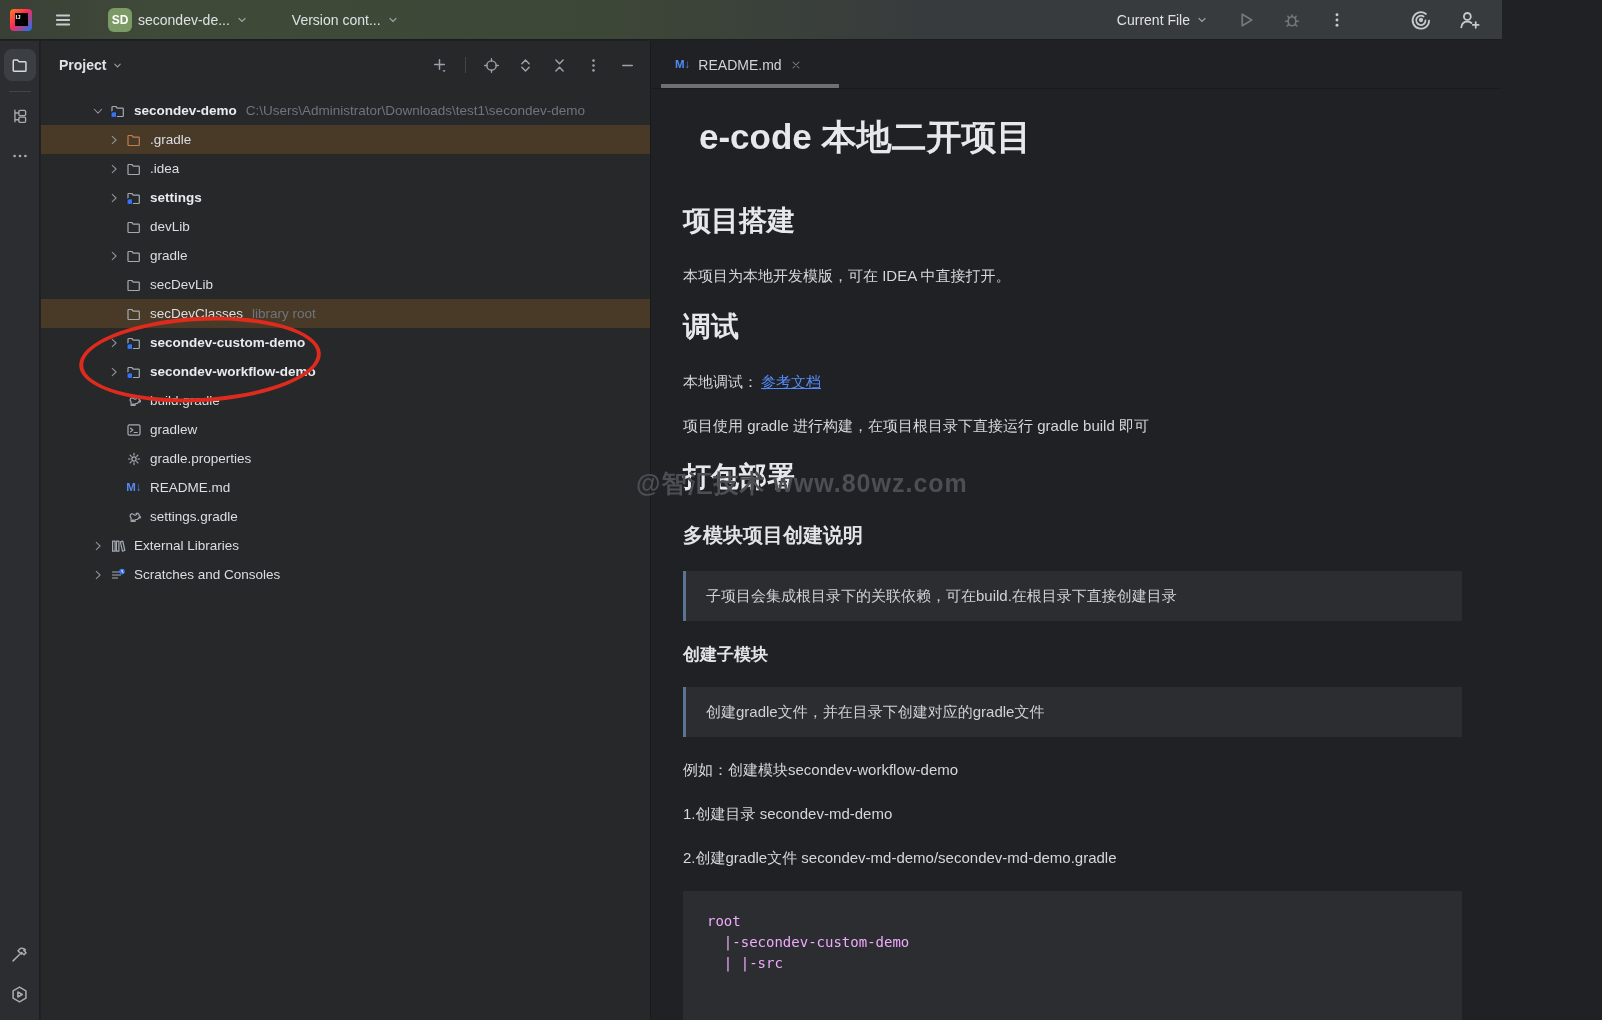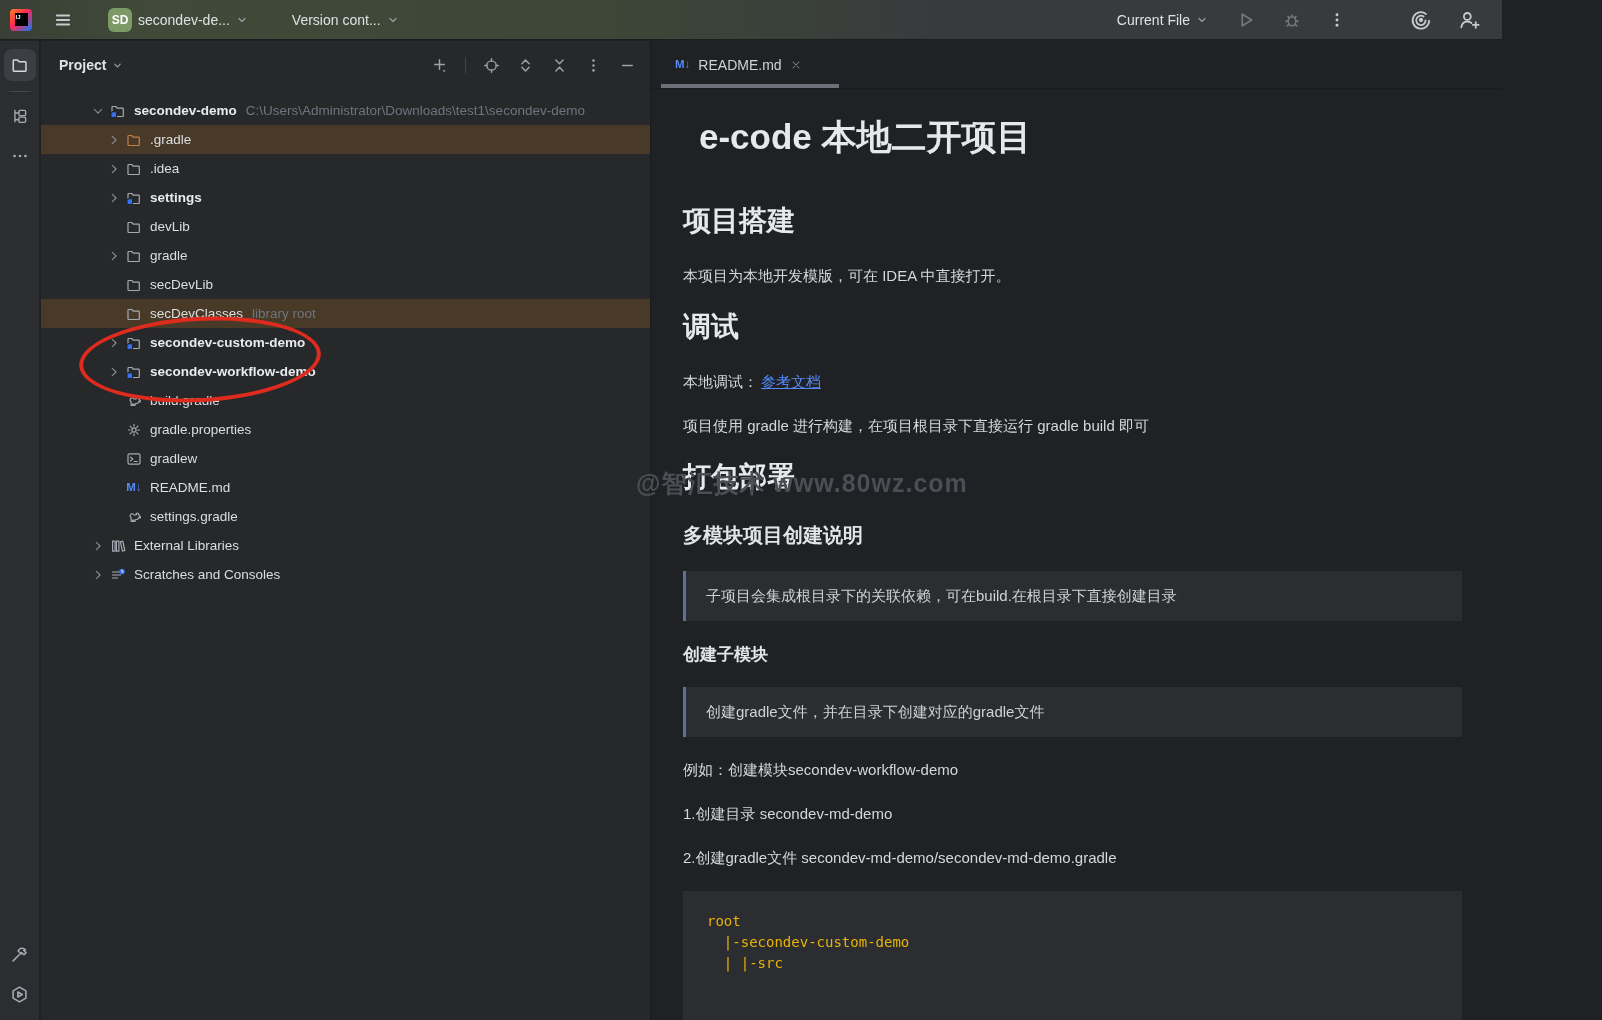--- a/index.html
+++ b/index.html
@@ -71,21 +71,21 @@
   .md { position:absolute; top:48px; left:0; right:0; bottom:0; padding:12px 40px 0 32px; overflow:hidden; }
   .md h1 { font-size:35px; line-height:44px; font-weight:bold; margin:14px 16px 44px; color:#e6e8ec; }
   .md h2 { font-size:28px; line-height:36px; font-weight:bold; margin:20px 0 26px; color:#e6e8ec; }
   .md h3 { font-size:20px; line-height:28px; font-weight:bold; margin:18px 0 22px; color:#e2e4e8; }
   .md h4 { font-size:17px; line-height:24px; font-weight:bold; margin:16px 0 20px; color:#e2e4e8; }
   .md p  { font-size:15px; line-height:22px; margin:0 0 22px; color:#d4d7db; }
   .md a  { color:#548af7; text-decoration:underline; margin-left:3px; }
   .md blockquote { background:#2b2d30; border-left:3px solid #5a7494; padding:14px 20px;
     margin:0 0 22px; font-size:15px; line-height:22px; color:#cfd2d6; }
   .md pre { background:#2b2d30; padding:20px 24px 46px; margin:0; font-family:"DejaVu Sans Mono", monospace;
-    font-size:14px; line-height:21px; color:#eab308; }
+    font-size:14px; line-height:21px; color:#f0abfc; }
 
   
   .watermark { position:absolute; left:636px; top:467px; font-size:25px; font-weight:bold;
     color:#4b4f55; letter-spacing:1px; pointer-events:none; white-space:nowrap; z-index:50; }
   .red-ellipse { position:absolute; left:79px; top:317px; width:242px; height:85px;
     border:4px solid #dd2b1e; border-radius:50%; transform:rotate(-3deg); z-index:40; pointer-events:none; }
 </style>
 </head>
 <body>
 
@@ -398,35 +398,35 @@
             <svg width="16" height="16" viewBox="0 0 16 16" fill="none" stroke="currentColor" stroke-width="1.2" stroke-linecap="round" stroke-linejoin="round">
               <path d="M13 5.2c-.6-1-1.9-1.4-2.9-.8l.6.9c-.9.9-2.3.9-3.2.1-1-.9-2.6-.6-3.2.6-.5 1-.1 2.2.8 2.8v3.5h1.5v-1.3h1v1.3h1.5v-1.6c1.6.2 3.2-.7 3.8-2.2.4.4.9.6 1.4.4V7.3c-.5.1-1-.2-1.3-.7z"></path>
             </svg>
           </span>
           <span class="tlabel">build.gradle</span>
         </div>
         <div class="tree-row lvl1">
           <span class="chev-slot"></span>
           <span class="ticon">
             <svg width="16" height="16" viewBox="0 0 16 16" fill="none" stroke="currentColor" stroke-width="1.2" stroke-linecap="round" stroke-linejoin="round">
+              <rect x="2" y="2.8" width="12" height="10.4" rx="1.4"></rect>
+              <path d="M4.6 6.2 6.8 8 4.6 9.8M8.2 10.5h3"></path>
+            </svg>
+          </span>
+          <span class="tlabel">gradlew</span>
+        </div>
+        <div class="tree-row lvl1">
+          <span class="chev-slot"></span>
+          <span class="ticon">
+            <svg width="16" height="16" viewBox="0 0 16 16" fill="none" stroke="currentColor" stroke-width="1.2" stroke-linecap="round" stroke-linejoin="round">
               <circle cx="8" cy="8" r="2.1"></circle>
               <path d="M8 2.4v1.7M8 11.9v1.7M2.4 8h1.7M11.9 8h1.7M4.1 4.1l1.2 1.2M10.7 10.7l1.2 1.2M11.9 4.1l-1.2 1.2M5.3 10.7l-1.2 1.2"></path>
             </svg>
           </span>
           <span class="tlabel">gradle.properties</span>
-        </div>
-        <div class="tree-row lvl1">
-          <span class="chev-slot"></span>
-          <span class="ticon">
-            <svg width="16" height="16" viewBox="0 0 16 16" fill="none" stroke="currentColor" stroke-width="1.2" stroke-linecap="round" stroke-linejoin="round">
-              <rect x="2" y="2.8" width="12" height="10.4" rx="1.4"></rect>
-              <path d="M4.6 6.2 6.8 8 4.6 9.8M8.2 10.5h3"></path>
-            </svg>
-          </span>
-          <span class="tlabel">gradlew</span>
         </div>
         <div class="tree-row lvl1">
           <span class="chev-slot"></span>
           <span class="ticon">
             <span class="md-ico">M↓</span>
           </span>
           <span class="tlabel">README.md</span>
         </div>
         <div class="tree-row lvl1">
           <span class="chev-slot"></span>

